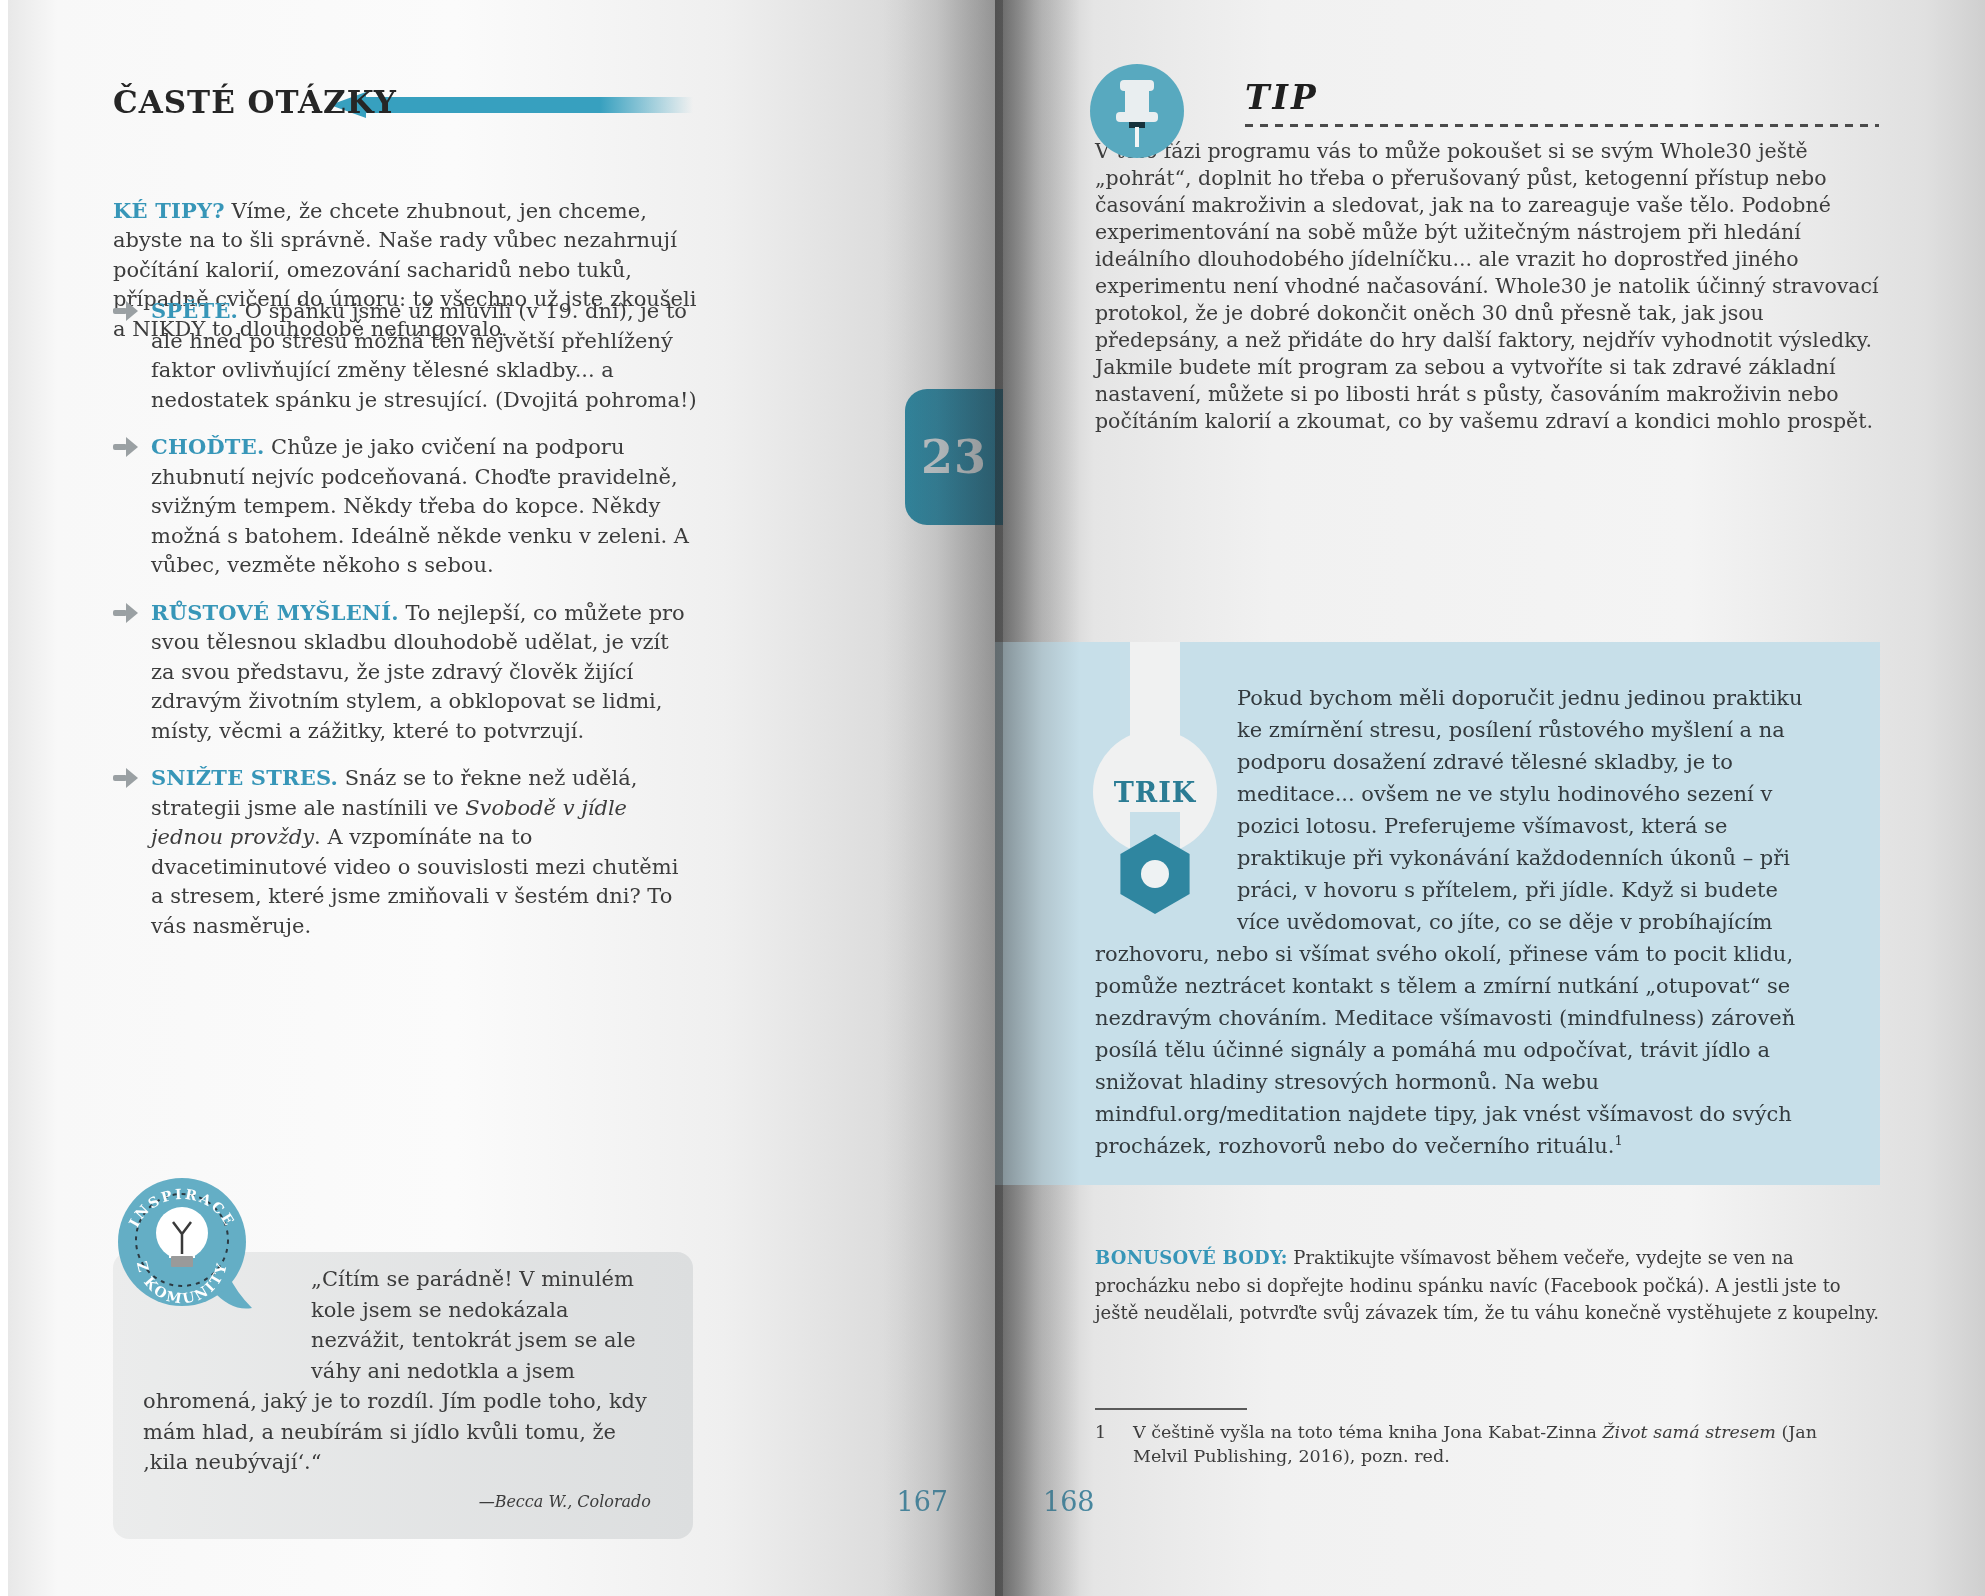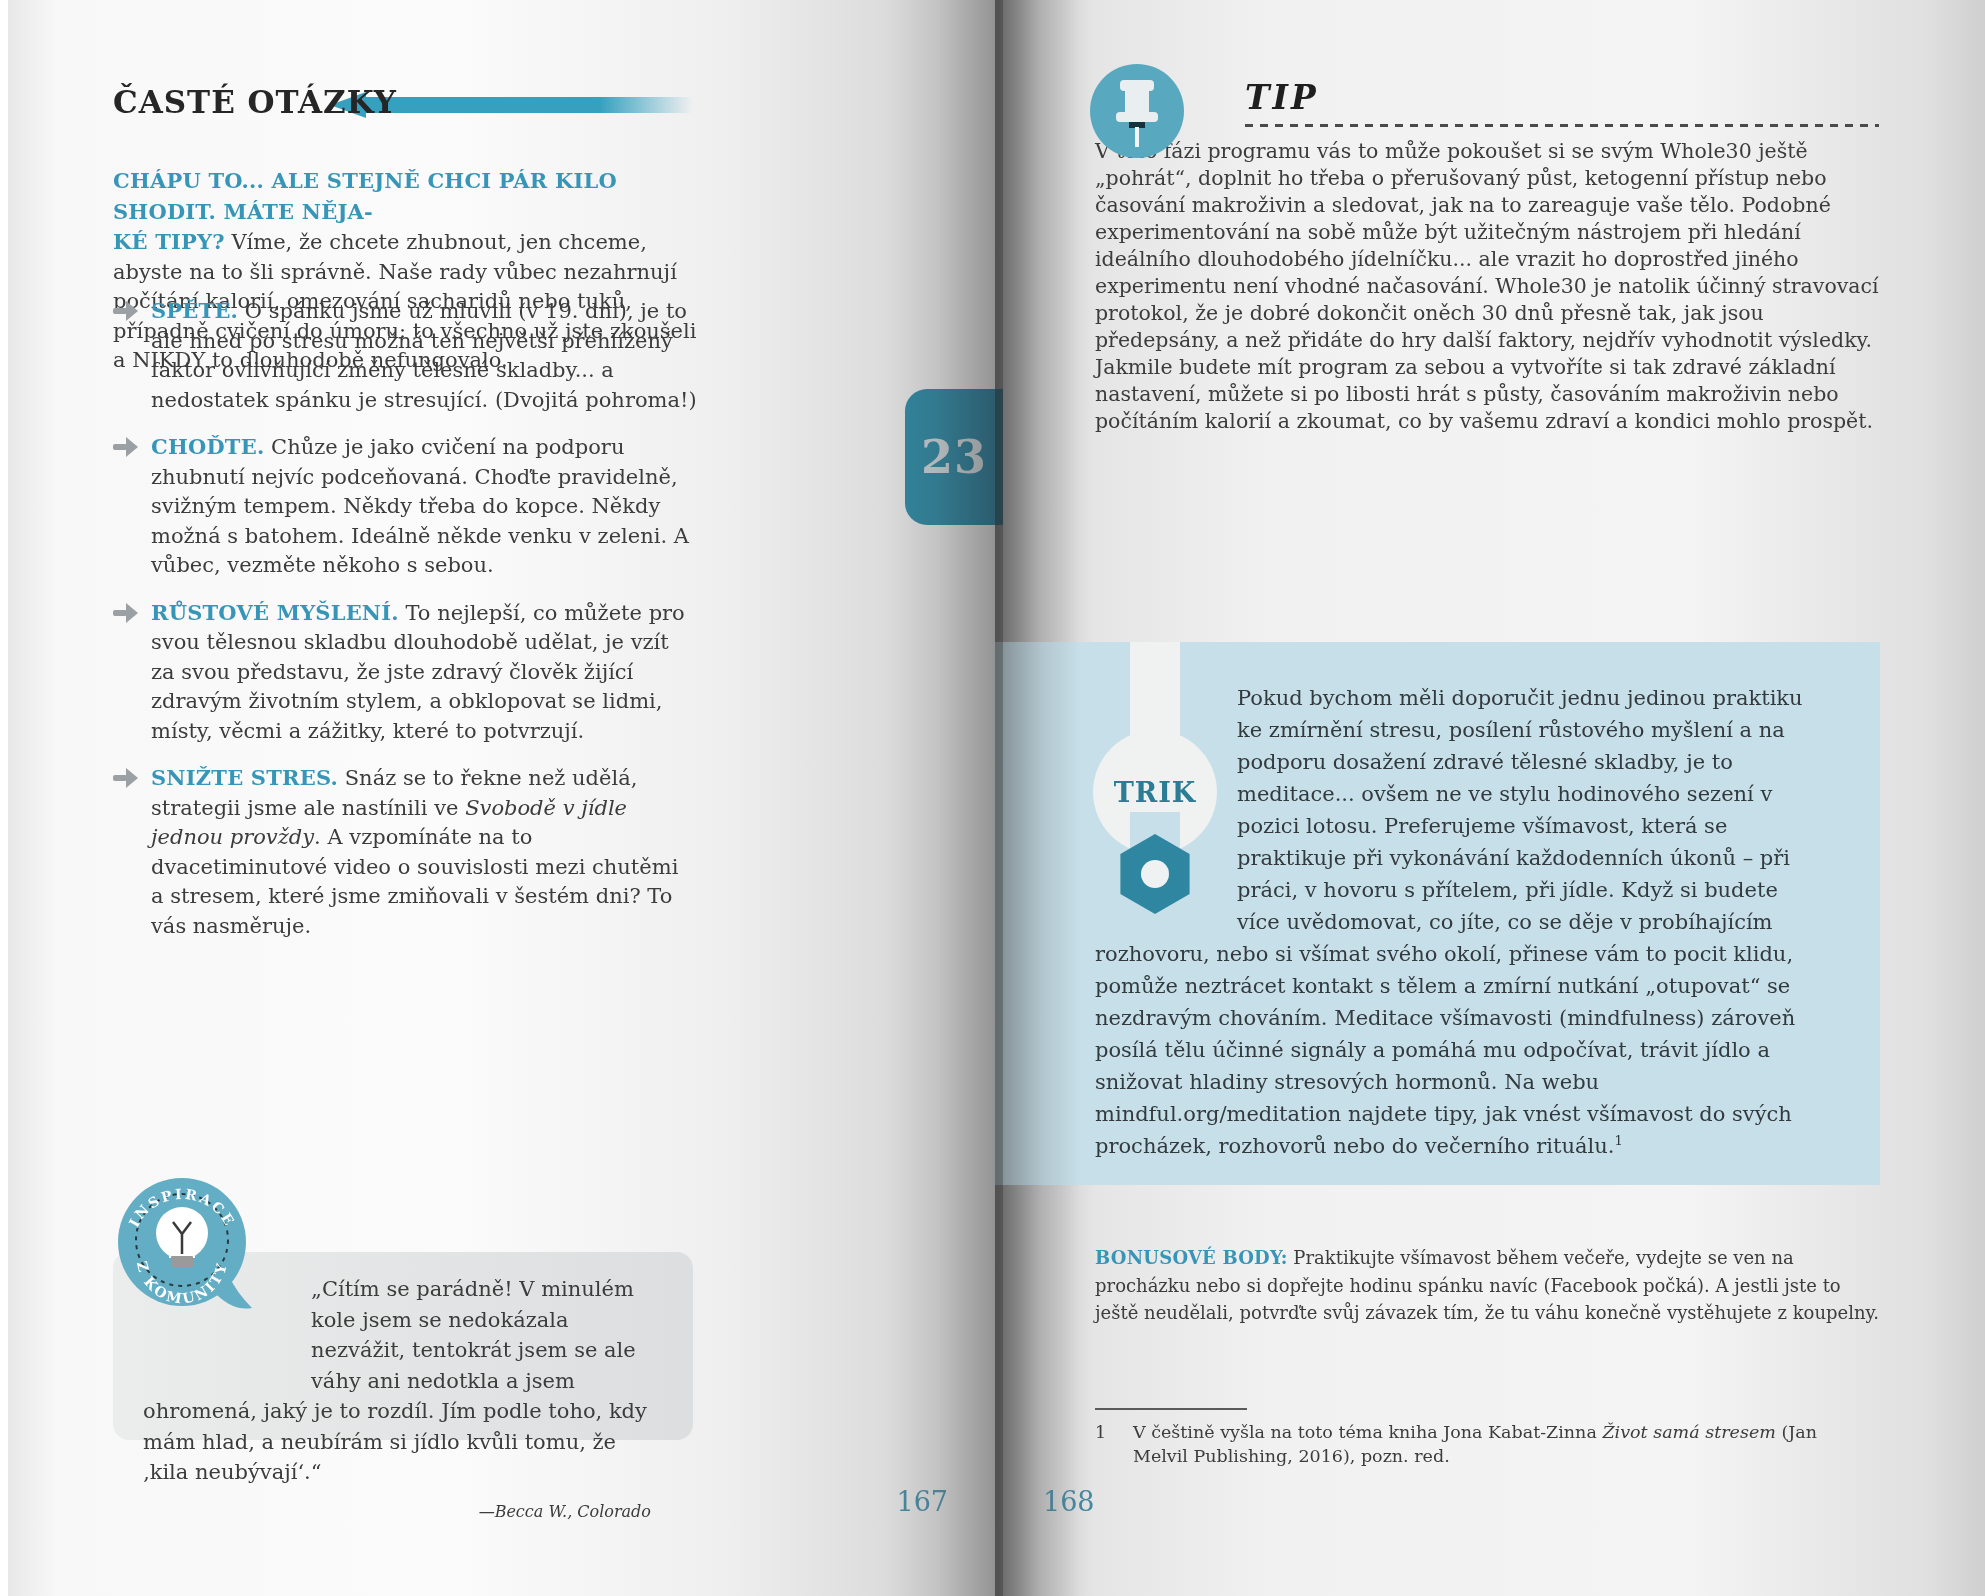--- a/index.html
+++ b/index.html
@@ -35,23 +35,23 @@
   .arr .bar{position:absolute;left:0;top:7px;width:14px;height:6px;background:#9aa0a3;border-radius:2px;}
   .arr .tri{position:absolute;left:13px;top:0;width:0;height:0;
     border-left:12px solid #9aa0a3;border-top:10px solid transparent;border-bottom:10px solid transparent;}
 
   #chapter-tab{position:absolute;left:897px;top:389px;width:98px;height:136px;z-index:6;
     background:linear-gradient(90deg,#2f849c,#2a7089);border-radius:22px 0 0 22px;
     display:flex;align-items:center;justify-content:center;
     font-size:46px;font-weight:bold;color:#bcc3c6;letter-spacing:1px;}
 
   #community-badge{position:absolute;left:106px;top:1176px;width:144px;height:150px;z-index:12;}
-  #quote-box{position:absolute;left:105px;top:1252px;width:580px;height:188px;z-index:8;
+  #quote-box{position:absolute;left:105px;top:1252px;width:580px;height:287px;z-index:8;
     background:linear-gradient(90deg,#ebecec,#dcdedf);border-radius:16px;
-    padding:22px 32px 0 30px;box-sizing:border-box;}
+    padding:12px 32px 0 30px;box-sizing:border-box;}
   #quote-text{margin:0;font-size:21px;line-height:30.5px;}
   .q-spacer{float:left;width:168px;height:94px;}
   #quote-attrib{margin:14px 10px 0 0;text-align:right;font-style:italic;font-size:16px;}
 
   .pagenum{position:absolute;font-size:27px;color:#47869e;z-index:5;}
   #pagenum-left{left:860px;top:1486px;width:80px;text-align:right;}
   #pagenum-right{left:48px;top:1486px;}
 
   
   #tip-circle{position:absolute;left:95px;top:64px;width:94px;height:94px;border-radius:50%;
@@ -85,21 +85,21 @@
 
   <div class="page" id="page-left">
 
     <h1 id="faq-heading">ČASTÉ OTÁZKY</h1>
     <div id="faq-arrow">
       <span class="tri"></span>
       <span class="bar"></span>
     </div>
 
     <p id="question-para" class="body-left">
-      <span class="lead">CHÁPU TO... ALE STEJNĚ CHCI PÁR KILO SHODIT. MÁTE NĚJA-</span><br>
+      <br>
       <span class="lead">KÉ TIPY?</span><span> Víme, že chcete zhubnout, jen chceme, abyste na to šli správně. Naše rady vůbec nezahrnují počítání kalorií, omezování sacharidů nebo tuků, případně cvičení do úmoru: to všechno už jste zkoušeli a NIKDY to dlouhodobě nefungovalo.</span>
     </p>
 
     <ul id="faq-list" class="body-left">
       <li>
         <span class="arr">
             <span class="bar"></span>
             <span class="tri"></span>
           </span>
         <span class="lead">SPĚTE.</span>

